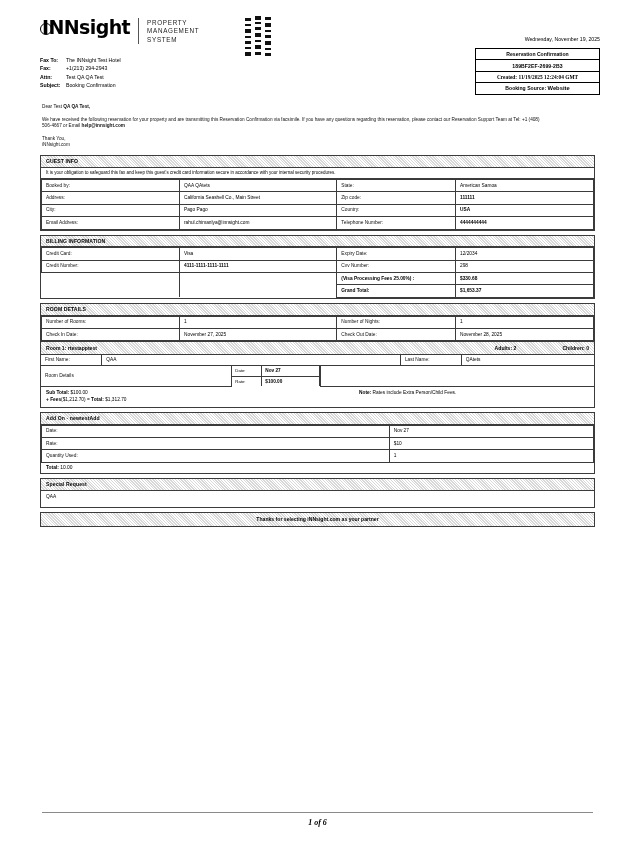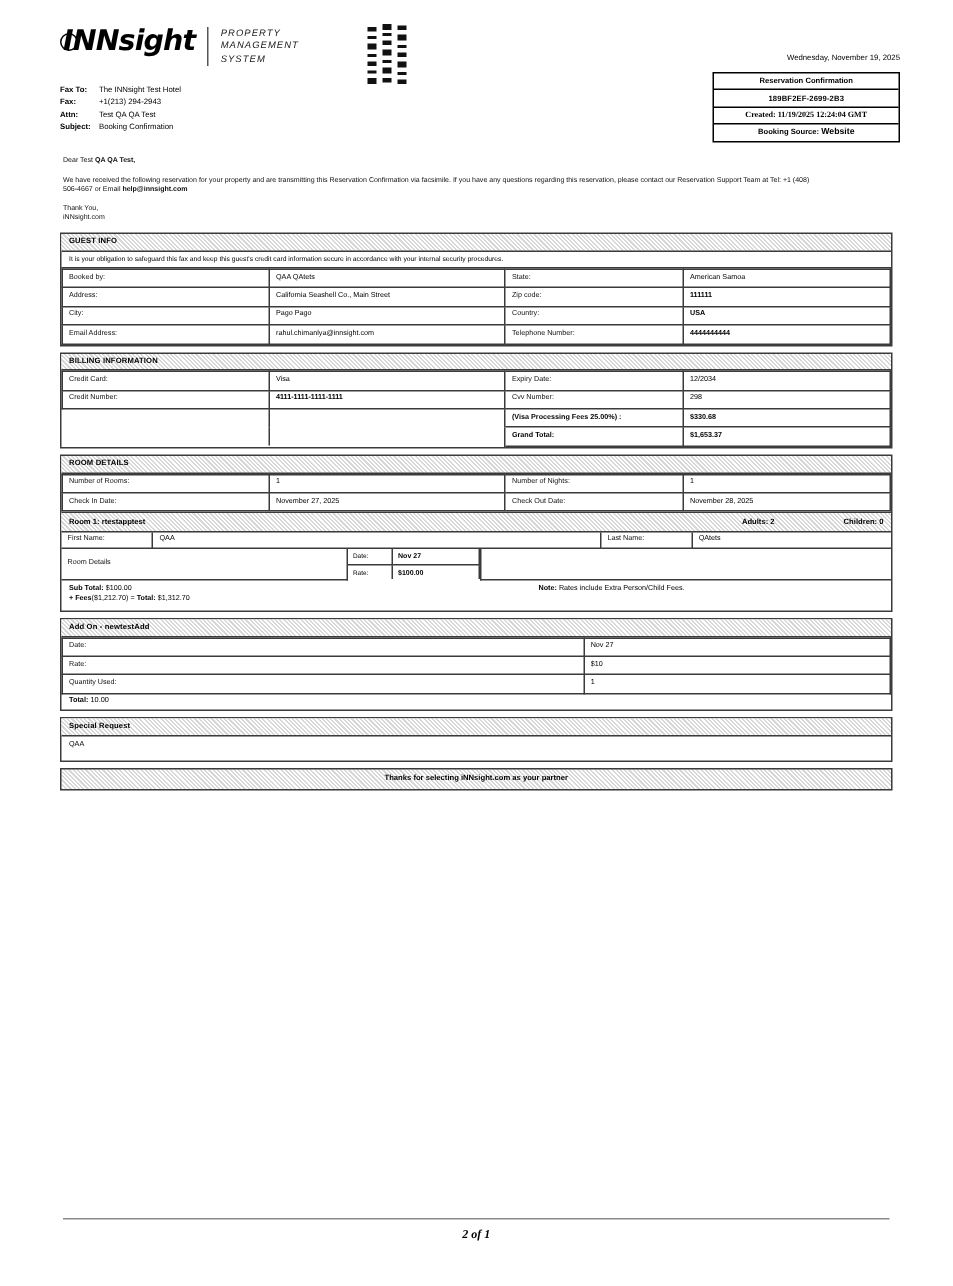--- a/index.html
+++ b/index.html
@@ -11,21 +11,21 @@
     font-family: "Liberation Sans", sans-serif;
     color: #000;
     font-size: 5px;
     position: relative;
     overflow: hidden;
   }
   .page { position:absolute; left:0; top:0; width:635px; height:857px; }
 
   
   .header { position:absolute; left:40px; top:18px; width:560px; height:90px; }
-  .logo-wrap { position:absolute; left:0; top:0; display:flex; align-items:flex-start;font-style:italic; }
+  .logo-wrap { position:absolute; left:0; top:0; display:flex; align-items:flex-start; }
   .logo-mark { font-size:19px; font-weight:bold; letter-spacing:-0.6px;
                 font-family:"DejaVu Sans", sans-serif; line-height:19px; }
   .logo-mark .oval {
     display:inline-block; border:1.6px solid #000; border-radius:50%;
     width:12px; height:12px; margin-right:-10px; position:relative; top:1px;
   }
   .logo-tag {
     margin-left:8px; padding-left:8px; border-left:1px solid #555;
     font-size:6.3px; line-height:8.3px; letter-spacing:0.7px; font-weight:500;
     color:#1a1a1a; padding-top:1px;
@@ -366,16 +366,16 @@
     <div class="sec">
       <div class="sec-hd">Special Request</div>
       <div class="sr-body">QAA</div>
     </div>
 
     <div class="thanks-bar">Thanks for selecting iNNsight.com as your partner</div>
   </div>
 
   <div class="footer">
     <div class="rule"></div>
-    <div class="pg">2 of 1</div>
+    <div class="pg">1 of 6</div>
   </div>
 
 </div>
 
 </body></html>

